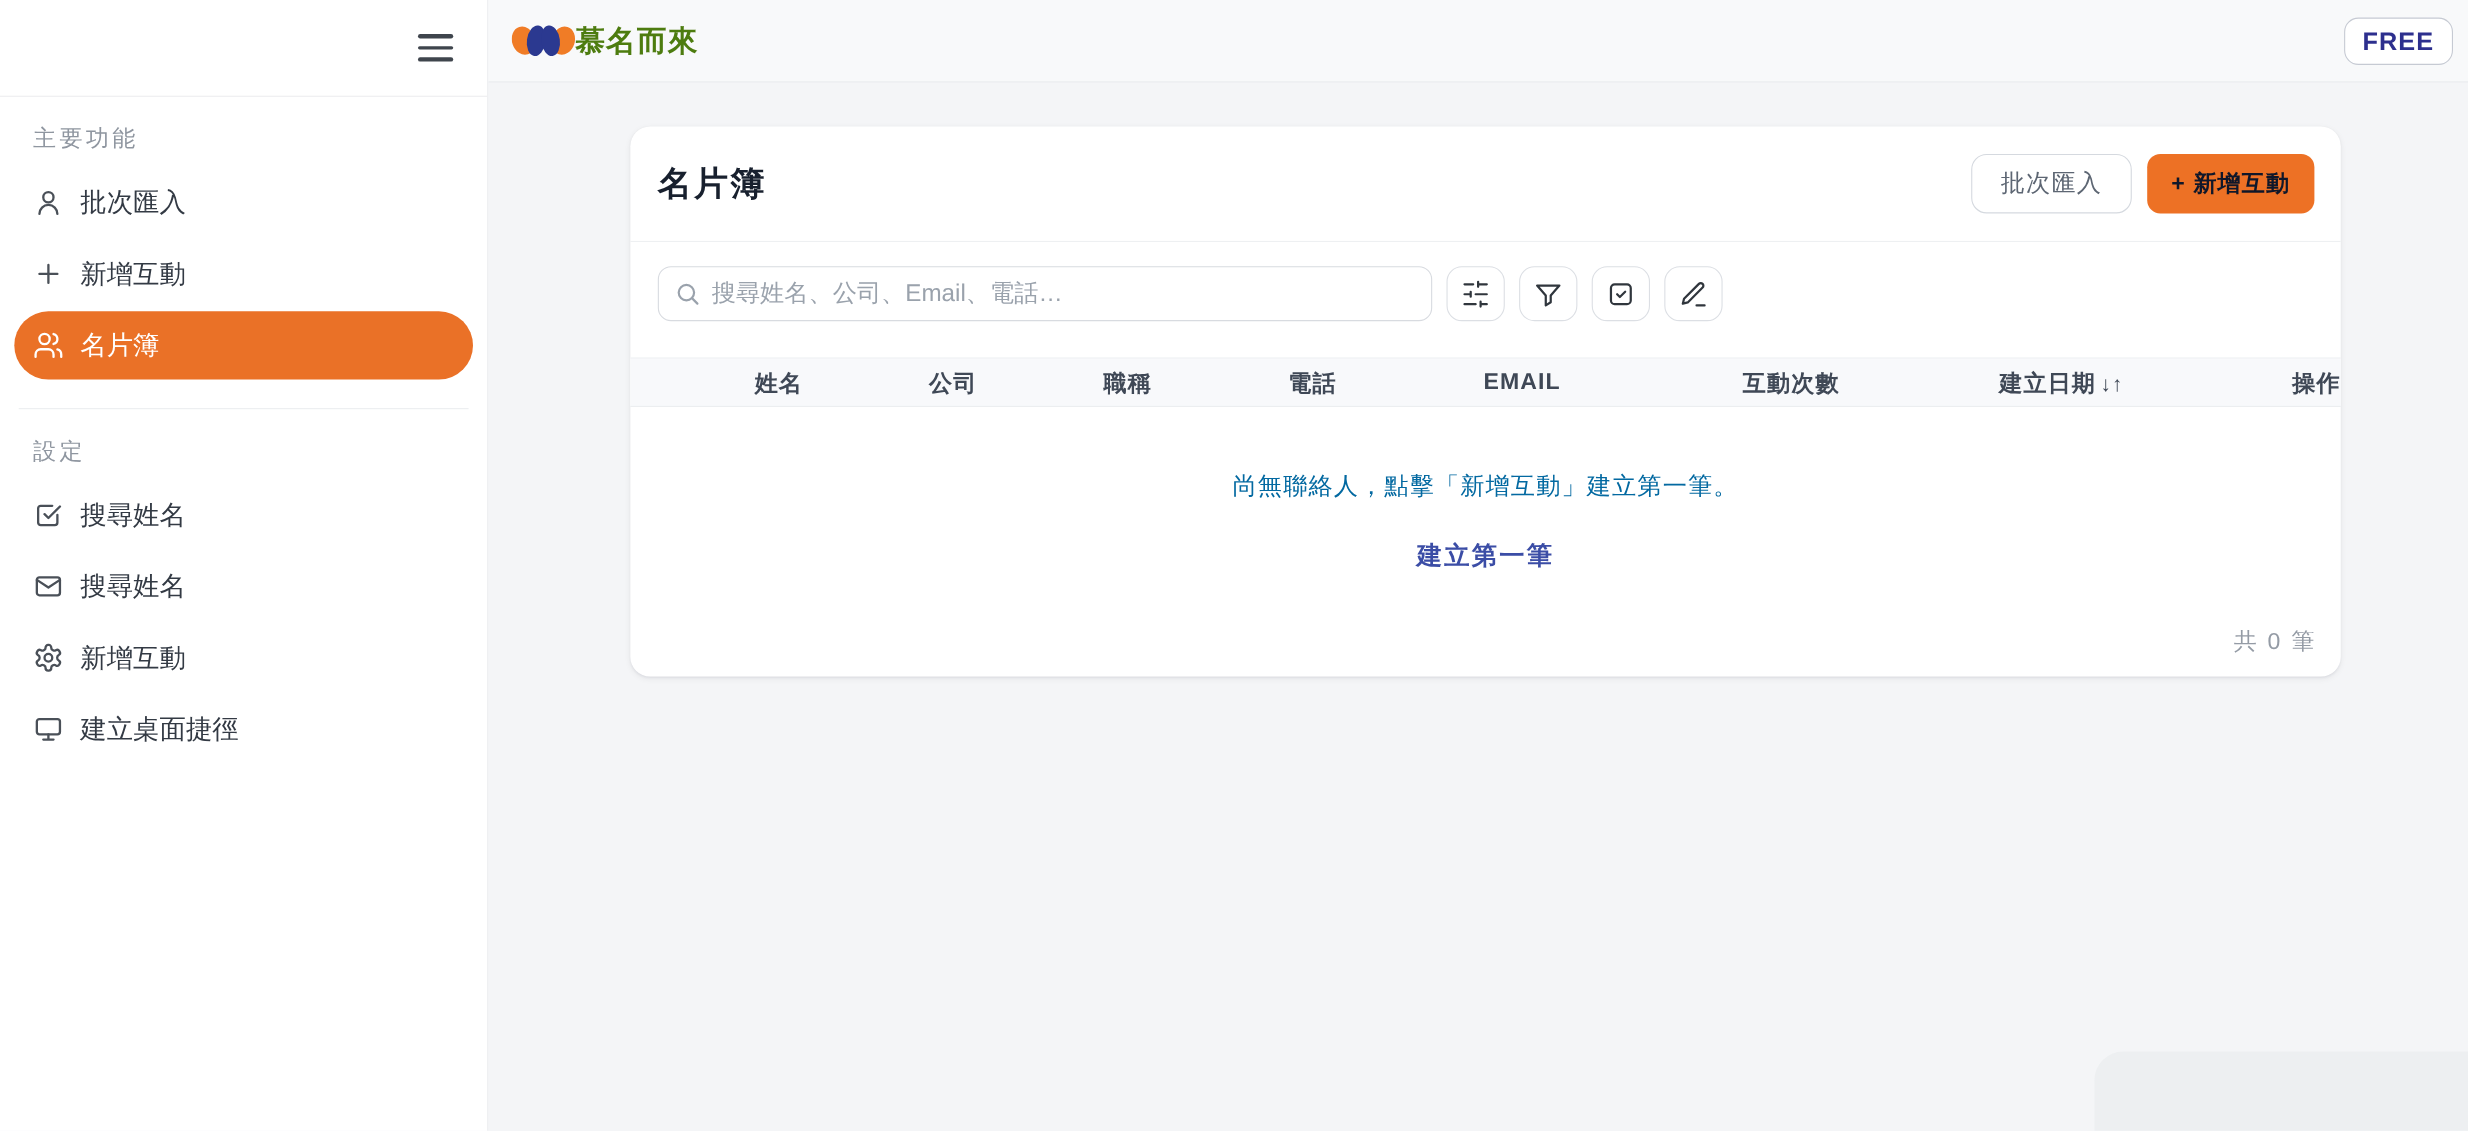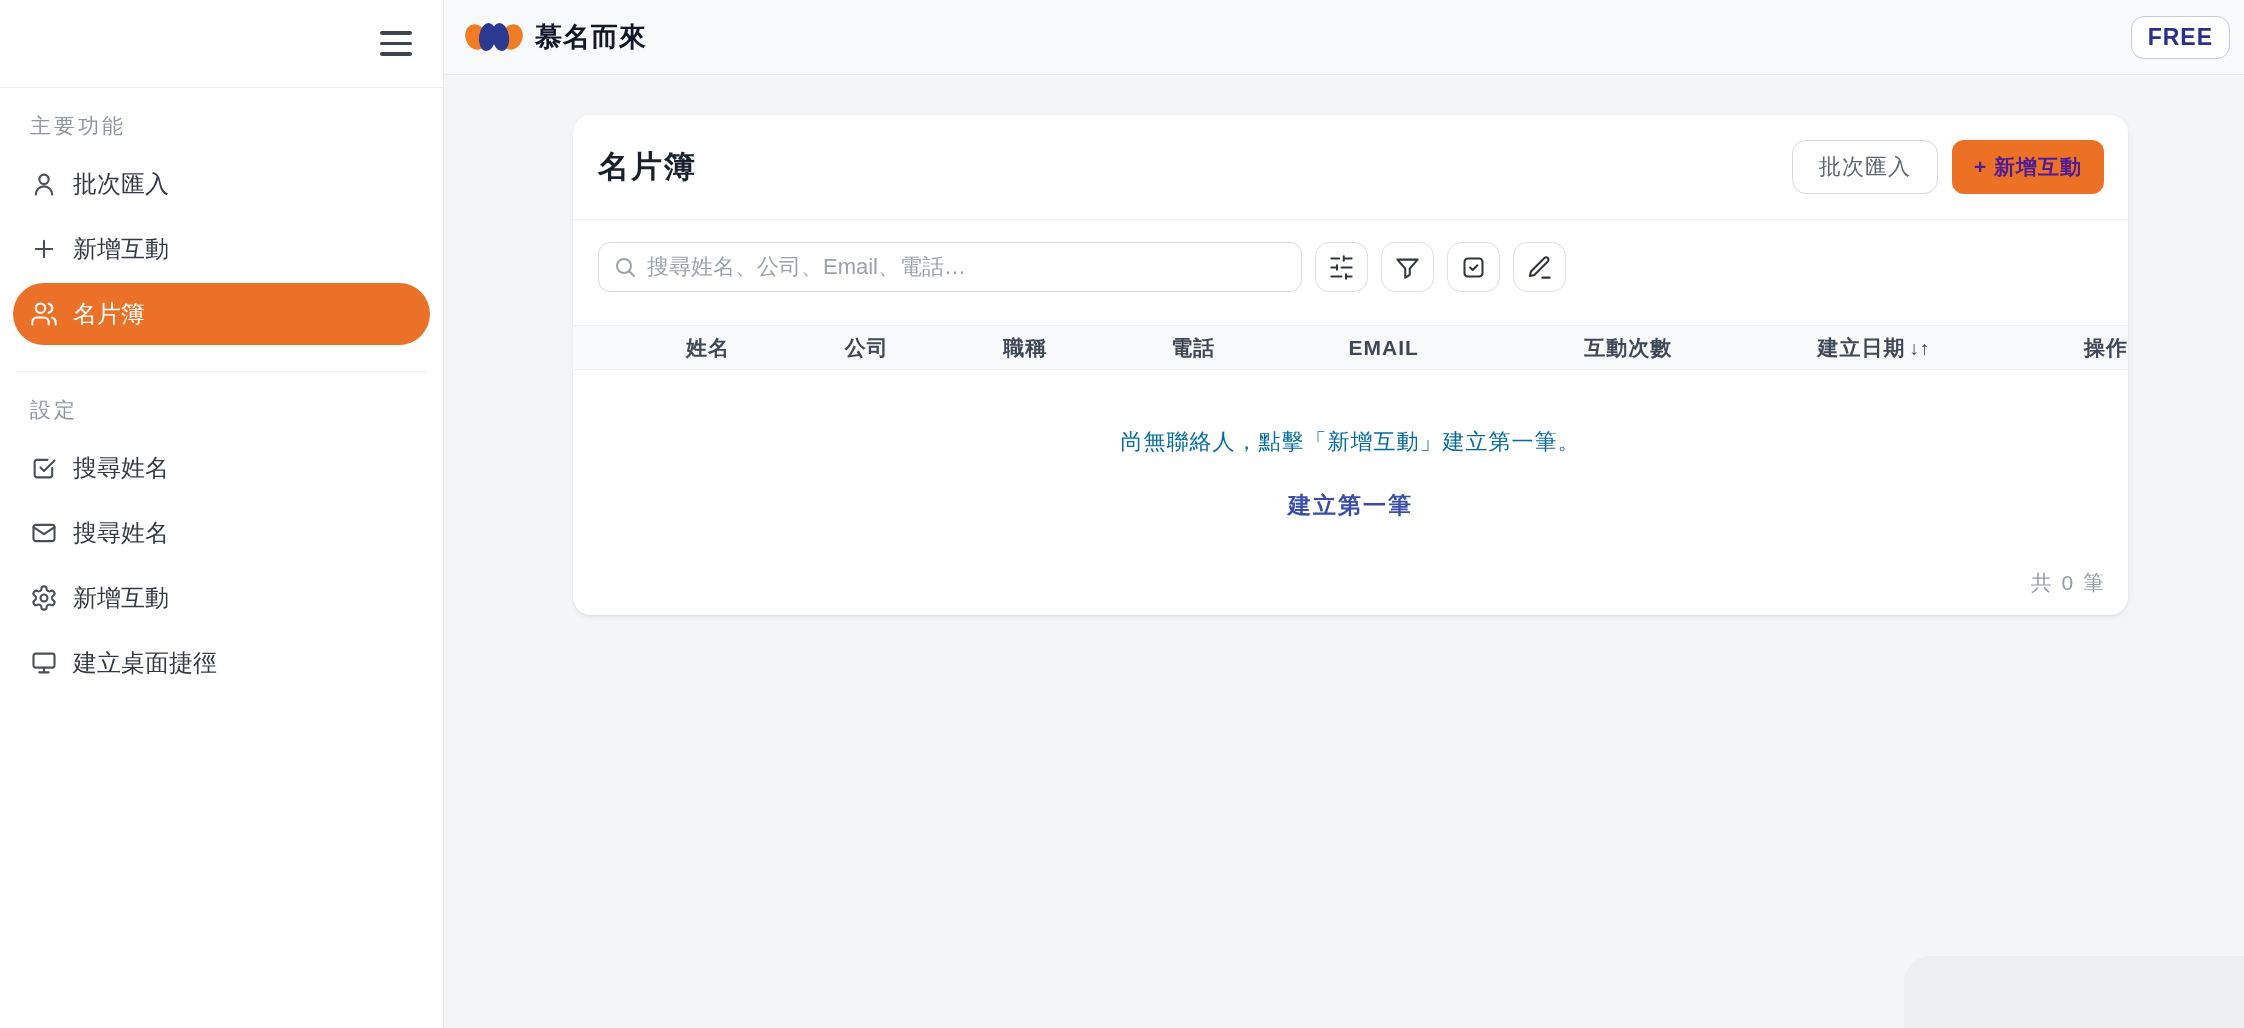--- a/index.html
+++ b/index.html
@@ -23,37 +23,37 @@
     stroke-linecap:round; stroke-linejoin:round; }
   .nav-item.active { background:#ea7127; color:#ffffff; }
   .nav-item.active svg { stroke:#ffffff; }
   .sidebar-divider { height:1px; background:#eceef0; margin:26px 4px 2px; }
 
   
   .main { position:absolute; left:444px; top:0; width:1800px; height:1028px; background:#f4f5f7; }
   .topbar { height:75px; background:#f8f9fa; border-bottom:1px solid #e8eaed;
     display:flex; align-items:center; padding:0 14px 0 21px; }
   .logo { width:58px; height:36px; flex:none; }
-  .app-title { font-size:27px; font-weight:bold; color:#0f172a; margin-left:12px; letter-spacing:1px; }
+  .app-title { font-size:27px; font-weight:bold; color:#4d7c0f; letter-spacing:1px; }
   .plan-badge { margin-left:auto; border:1.5px solid #c6cad3; background:#ffffff; border-radius:13px;
     padding:7px 16px; font-size:23px; font-weight:bold; color:#2d2f8e; letter-spacing:1px; }
 
   
   .card { position:relative; margin:40px 0 0 129px; width:1555px; height:500px;
     background:#ffffff; border-radius:18px;
     box-shadow:0 1px 2px rgba(16,24,40,.05), 0 2px 6px rgba(16,24,40,.06); }
   .card-header { height:105px; display:flex; align-items:center;
     padding:0 24px 0 25px; border-bottom:1px solid #eef0f2; }
   .page-title { font-size:31px; font-weight:bold; color:#18202e; letter-spacing:2px; }
   .header-actions { margin-left:auto; display:flex; align-items:center; gap:14px; }
   .btn-outline { height:54px; padding:0 26px; background:#ffffff; border:1px solid #d5d9df;
     border-radius:14px; font-size:22px; color:#5d6673; cursor:pointer; letter-spacing:1px;
     font-family:Liberation Sans, sans-serif; }
   .btn-primary { height:54px; padding:0 22px; background:#ed7125; border:none;
-    border-radius:12px; font-size:21px; font-weight:bold; color:#4c1d95; cursor:pointer;
+    border-radius:12px; font-size:21px; font-weight:bold; color:#0f172a; cursor:pointer;
     letter-spacing:1px; font-family:inherit; }
 
   .toolbar { padding:22px 24px 0 25px; display:flex; align-items:center; gap:13px; }
   .search-box { width:704px; height:50px; border:1px solid #d8dbe0; border-radius:12px;
     background:#fff; display:flex; align-items:center; padding:0 14px; gap:10px; }
   .search-box svg { width:24px; height:24px; stroke:#9aa2ac; stroke-width:2; fill:none; stroke-linecap:round; flex:none; }
   .search-box input { border:none; outline:none; flex:1; font-size:22px; color:#333;
     background:transparent; font-family:inherit; }
   .search-box input::placeholder { color:#9aa2ac; }
   .icon-btn { width:53px; height:50px; background:#fff; border:1px solid #dcdfe4; border-radius:14px;

